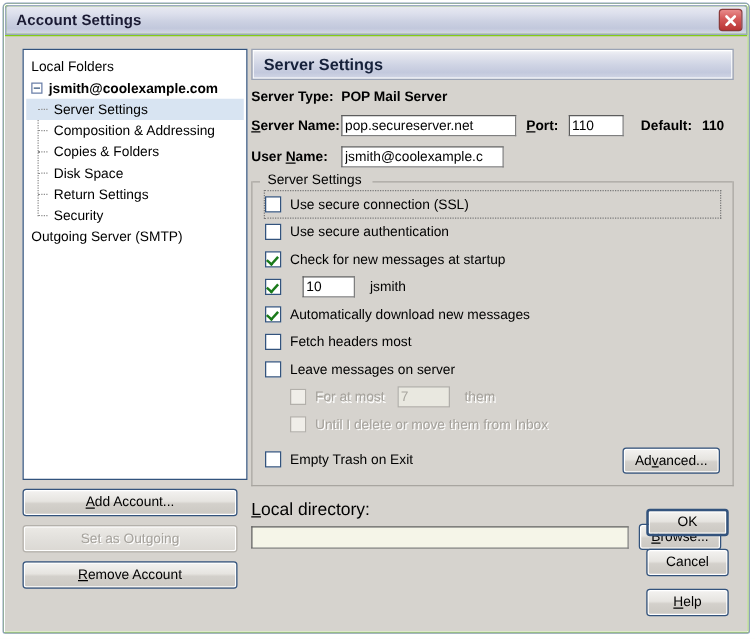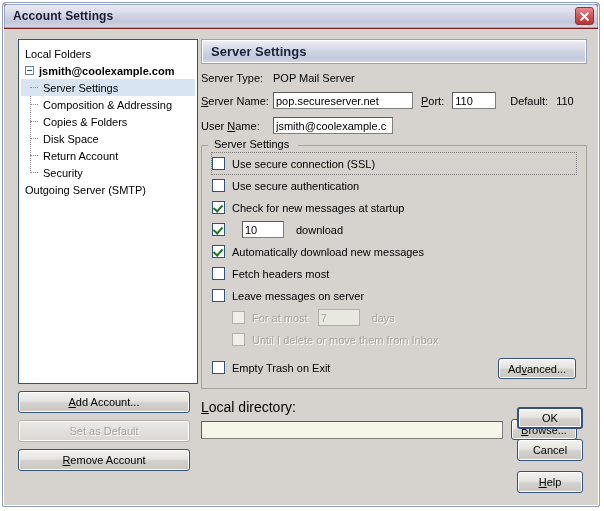--- a/index.html
+++ b/index.html
@@ -26,21 +26,21 @@
   
   .window {
     position: absolute;
     left: 2px;
     top: 2px;
     width: 598px;
     height: 505px;
     box-sizing: border-box;
     border: 1px solid #8ea0bd;
     border-radius: 4px 4px 2px 2px;
-    background: #7f1d1d;
+    background: #84cc16;
     box-shadow: 0 0 0 1px #ffffff inset;
   }
 
   .titlebar {
     position: relative;
     height: 24px;
     box-sizing: border-box;
     margin: 1px;
     border: 1px solid #9aa8c2;
     border-radius: 3px 3px 0 0;
@@ -212,20 +212,21 @@
 
   .field-row {
     display: flex;
     align-items: center;
     margin-top: 8px;
     white-space: nowrap;
   }
   .field-label {
     font-size: 11px;
     color: #000000;
+    font-weight: bold;
   }
   .lbl-w { width: 72px; flex: 0 0 auto; }
 
   .textinput {
     box-sizing: border-box;
     border: 1px solid #7f7f7f;
     border-top-color: #5c5c5c;
     border-left-color: #5c5c5c;
     background: #ffffff;
     font-family: "Liberation Sans", sans-serif;
@@ -384,37 +385,37 @@
             <div class="tree-row child">
               <span class="tree-label">Composition &amp; Addressing</span>
             </div>
             <div class="tree-row child">
               <span class="tree-label">Copies &amp; Folders</span>
             </div>
             <div class="tree-row child">
               <span class="tree-label">Disk Space</span>
             </div>
             <div class="tree-row child">
-              <span class="tree-label">Return Account</span>
+              <span class="tree-label">Return Settings</span>
             </div>
             <div class="tree-row child">
               <span class="tree-label">Security</span>
             </div>
           </div>
 
           <div class="tree-row">
             <span class="tree-label">Outgoing Server (SMTP)</span>
           </div>
         </div>
 
         <div class="btn sidebtn">
           <span><u class="acc">A</u>dd Account...</span>
         </div>
         <div class="btn sidebtn disabled">
-          <span>Set as Default</span>
+          <span>Set as Outgoing</span>
         </div>
         <div class="btn sidebtn">
           <span><u class="acc">R</u>emove Account</span>
         </div>
       </div>
 
       <div class="right-col">
 
         <div class="panel-header">
           <span class="panel-header-text">Server Settings</span>
@@ -429,21 +430,21 @@
           <span class="field-label lbl-w"><u class="acc">S</u>erver Name:</span>
           <input class="textinput" style="width: 140px;" type="text" value="pop.secureserver.net">
           <span class="field-label inline-gap"><u class="acc">P</u>ort:</span>
           <input class="textinput" style="width: 44px;" type="text" value="110">
           <span class="field-label" style="margin-left:14px;">Default:</span>
           <span class="field-label" style="margin-left:8px;">110</span>
         </div>
 
         <div class="field-row">
           <span class="field-label lbl-w">User <u class="acc">N</u>ame:</span>
-          <input class="textinput" style="width: 120px;" type="text" value="jsmith@coolexample.c">
+          <input class="textinput" style="width: 130px;" type="text" value="jsmith@coolexample.c">
         </div>
 
         <div class="groupbox">
           <div class="groupbox-top">
             <span class="gb-line-left"></span>
             <span class="gb-line-right"></span>
           </div>
           <div class="groupbox-title">Server Settings</div>
 
           <div style="height:7px"></div>
@@ -459,21 +460,21 @@
           </div>
 
           <div class="chk-row">
             <span class="chk checked"></span>
             <span class="chk-label">Check for new messages at startup</span>
           </div>
 
           <div class="chk-row">
             <span class="chk checked"></span>
             <input class="textinput" style="width: 42px; margin-left: 10px;" type="text" value="10">
-            <span class="chk-label" style="margin-left:12px;">download</span>
+            <span class="chk-label" style="margin-left:12px;">jsmith</span>
           </div>
 
           <div class="chk-row">
             <span class="chk checked"></span>
             <span class="chk-label">Automatically download new messages</span>
           </div>
 
           <div class="chk-row">
             <span class="chk"></span>
             <span class="chk-label">Fetch headers most</span>
@@ -481,21 +482,21 @@
 
           <div class="chk-row">
             <span class="chk"></span>
             <span class="chk-label">Leave messages on server</span>
           </div>
 
           <div class="chk-row indent">
             <span class="chk disabled"></span>
             <span class="chk-label dim">For at most</span>
             <input class="textinput disabled" style="width: 42px; margin-left: 10px;" type="text" disabled="" value="7">
-            <span class="chk-label dim" style="margin-left:12px;">days</span>
+            <span class="chk-label dim" style="margin-left:12px;">them</span>
           </div>
 
           <div class="chk-row indent">
             <span class="chk disabled"></span>
             <span class="chk-label dim">Until I delete or move them from Inbox</span>
           </div>
 
           <div style="height:6px"></div>
 
           <div class="chk-row">

